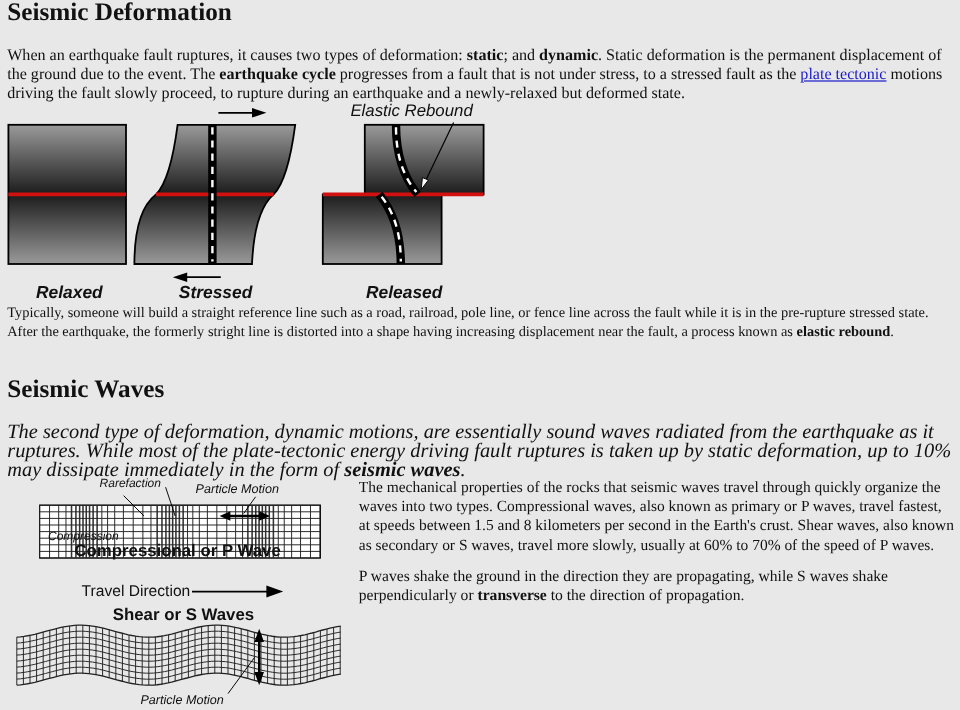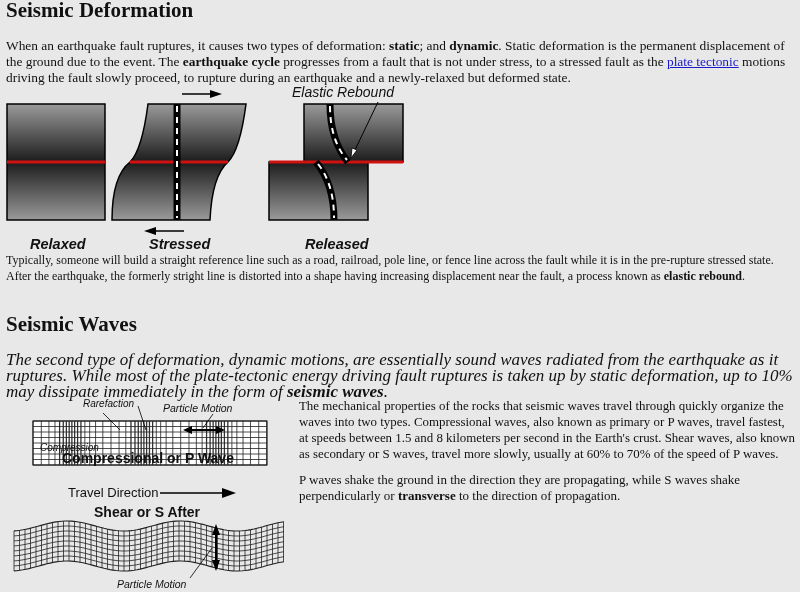--- a/index.html
+++ b/index.html
@@ -223,19 +223,19 @@
     <polygon points="216,524 212,535 220,535" fill="#000"></polygon>
     <polygon points="216,571 212,560 220,560" fill="#000"></polygon>
     <line x1="190" y1="578" x2="212" y2="548" stroke="#000" stroke-width="0.8"></line>
   </svg>
 
 <div class="abs sans-i" style="left:40px;top:404px;font-size:10px;margin-top:36px;">Compression</div>
 <div class="abs sans-i" style="left:83px;top:396px;font-size:10px;text-align:center;">Rarefaction</div>
 <div class="abs sans-i" style="left:163px;top:400px;font-size:10.5px;">Particle Motion</div>
 <div class="abs sans-b" style="left:62px;top:440px;font-size:14px;margin-top:10px;">Compressional or P Wave</div>
 <div class="abs sans" style="left:68px;top:485px;font-size:13px;">Travel Direction</div>
-<div class="abs sans-b" style="left:94px;top:504px;font-size:14px;">Shear or S After</div>
+<div class="abs sans-b" style="left:94px;top:504px;font-size:14px;">Shear or S Waves</div>
 <div class="abs sans-i" style="left:117px;top:576px;font-size:10.5px;">Particle Motion</div>
 
 <p class="abs" style="left:299px;top:398px;width:498px;font-size:12.9px;">The mechanical properties of the rocks that seismic waves travel through quickly organize the waves into two types. Compressional waves, also known as primary or P waves, travel fastest, at speeds between 1.5 and 8 kilometers per second in the Earth's crust. Shear waves, also known as secondary or S waves, travel more slowly, usually at 60% to 70% of the speed of P waves.</p>
 <p class="abs" style="left:299px;top:472px;width:498px;font-size:13px;">
   <span>P waves shake the ground in the direction they are propagating, while S waves shake perpendicularly or </span><b>transverse</b><span> to the direction of propagation.</span>
 </p>
 
 </body></html>

